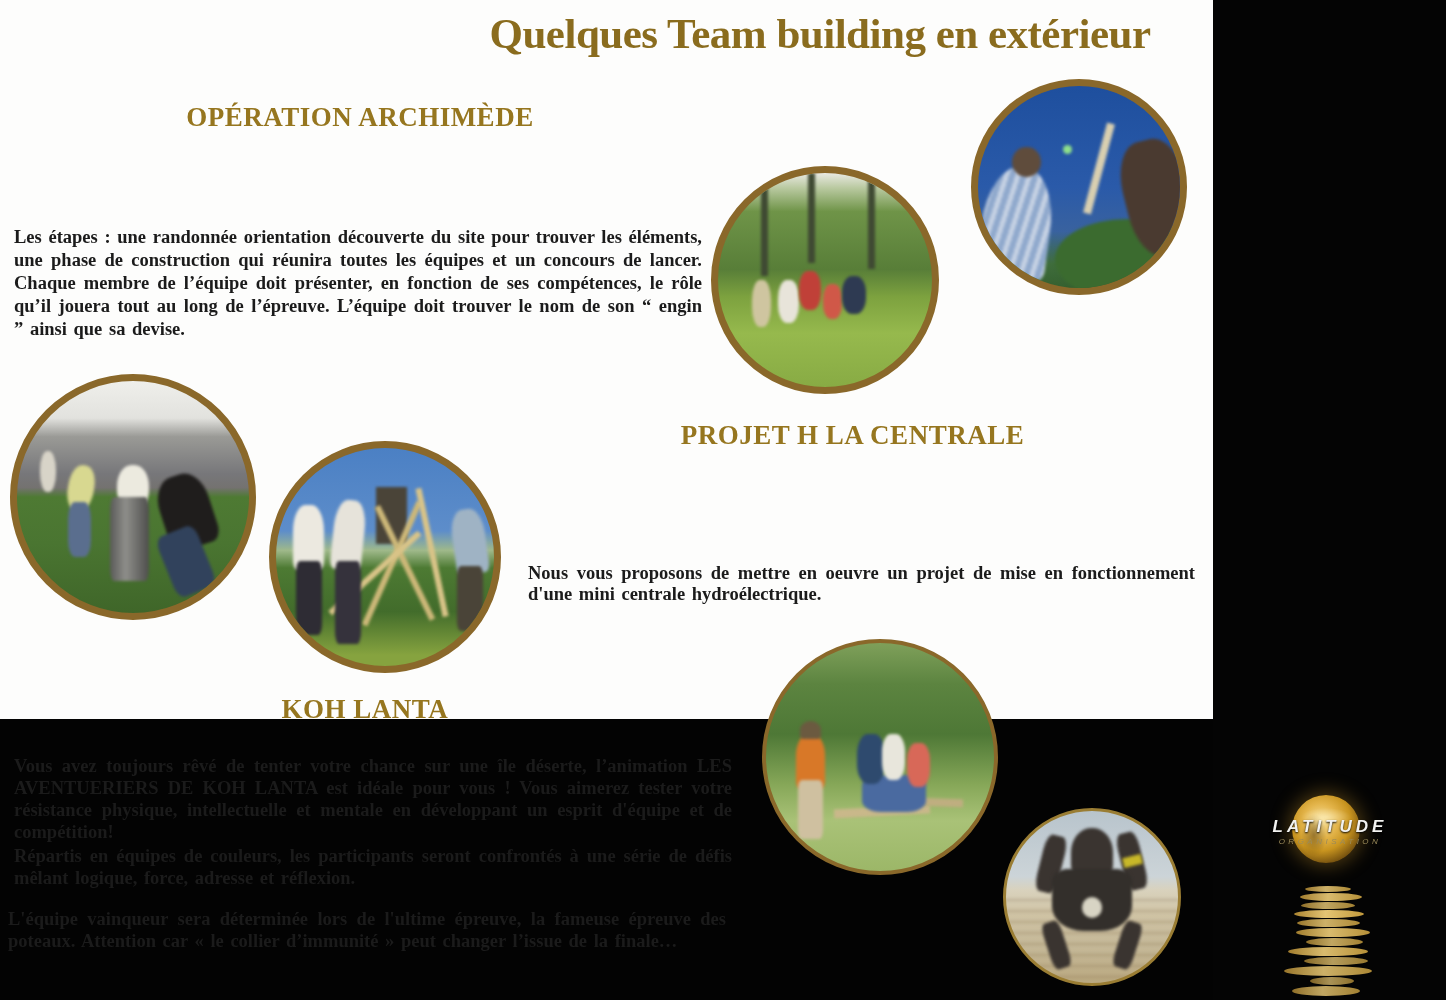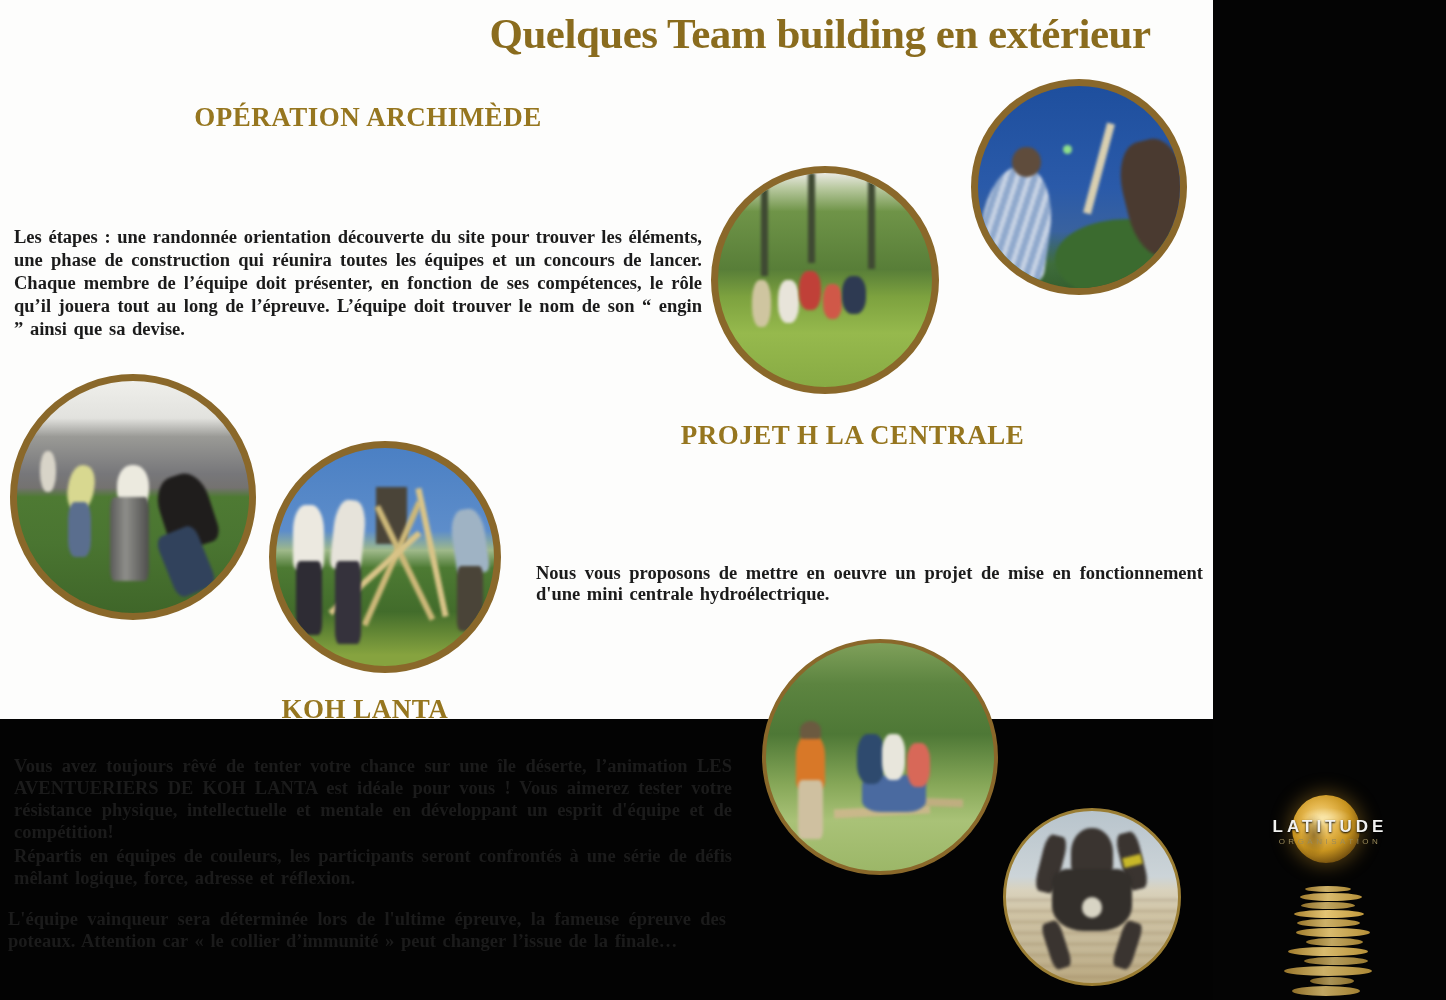--- a/index.html
+++ b/index.html
@@ -12,28 +12,28 @@
     position:absolute;left:0;top:0;width:1213px;height:719px;
     background:#fdfdfc;
   }
   
   .txt{position:absolute;font-weight:bold;color:#1b1b1b;}
   .title{
     left:438px;top:8px;width:764px;text-align:center;
     font-size:43px;line-height:52px;color:#8a6c1e;letter-spacing:-.5px;
   }
   .heading{font-size:27px;color:#96761f;text-align:center;letter-spacing:.5px;}
-  .h-arch{left:148px;top:102px;width:440px;}
+  .h-arch{left:140px;top:102px;width:440px;}
   .h-cent{left:630px;top:420px;width:445px;}
   .h-koh{left:145px;top:694px;width:440px;}
   .para{font-size:18.5px;text-align:justify;word-spacing:2px;}
   .p-arch-1{left:14px;top:158px;width:690px;line-height:23px;}
   .p-arch-2{left:14px;top:226px;width:688px;line-height:23px;}
   .p-cent-1{left:528px;top:477px;width:667px;line-height:21px;}
-  .p-cent-2{left:528px;top:563px;width:667px;line-height:21px;margin-left:8px;}
+  .p-cent-2{left:528px;top:563px;width:667px;line-height:21px;}
   .p-koh-1{left:14px;top:755px;width:718px;line-height:22px;}
   .p-koh-2{left:14px;top:845px;width:718px;line-height:22px;}
   .p-koh-3{left:8px;top:908px;width:718px;line-height:22px;}
   
   .photo{
     position:absolute;border-radius:50%;overflow:hidden;
     box-sizing:border-box;border:7px solid #8a682a;
   }
   .photo .shape{position:absolute;filter:blur(1.5px);}
   .ph-group{left:711px;top:166px;width:228px;height:228px;
@@ -101,21 +101,21 @@
     background:repeating-linear-gradient(180deg,rgba(125,105,70,0) 0 9px,rgba(125,105,70,.28) 9px 11px);}
   .tk-arm-l{left:20%;top:14%;width:13%;height:34%;background:#3a3430;border-radius:28%;transform:rotate(14deg);}
   .tk-arm-r{right:20%;top:12%;width:13%;height:34%;background:#3a3430;border-radius:28%;transform:rotate(-14deg);}
   .tk-band{right:21%;top:26%;width:11%;height:6%;background:#c8b828;transform:rotate(-14deg);}
   .tk-head{left:38%;top:10%;width:24%;height:30%;background:#3a3430;border-radius:48% 48% 30% 30%;}
   .tk-body{left:27%;top:34%;width:46%;height:36%;background:#332f2b;border-radius:20% 20% 40% 40%;}
   .tk-hole{left:44%;top:50%;width:12%;height:12%;background:#d8d4c4;border-radius:50%;filter:none;}
   .tk-leg-l{left:24%;top:64%;width:11%;height:28%;background:#3a3430;border-radius:25%;transform:rotate(-18deg);}
   .tk-leg-r{right:24%;top:64%;width:11%;height:28%;background:#3a3430;border-radius:25%;transform:rotate(18deg);}
   
-  .panel{position:absolute;left:1213px;top:0;width:233px;height:1000px;background:#040404;}
+  .panel{position:absolute;left:1213px;top:0;width:233px;height:1000px;background:#040404;font-style:italic;}
   .globe{
     position:absolute;left:79px;top:795px;width:68px;height:68px;border-radius:50%;
     background:radial-gradient(circle at 42% 38%, #f9e09a 0%, #e3b44a 30%, #c8941f 52%, #7a5510 74%, #2a1d05 100%);
     box-shadow:0 0 18px 4px rgba(200,150,40,.35);
   }
   .globe::after{
     content:"";position:absolute;inset:6%;border-radius:50%;
     background:
       radial-gradient(ellipse 60% 22% at 50% 30%, rgba(255,245,200,.55), transparent 70%),
       radial-gradient(ellipse 30% 50% at 30% 60%, rgba(60,40,5,.45), transparent 70%);

